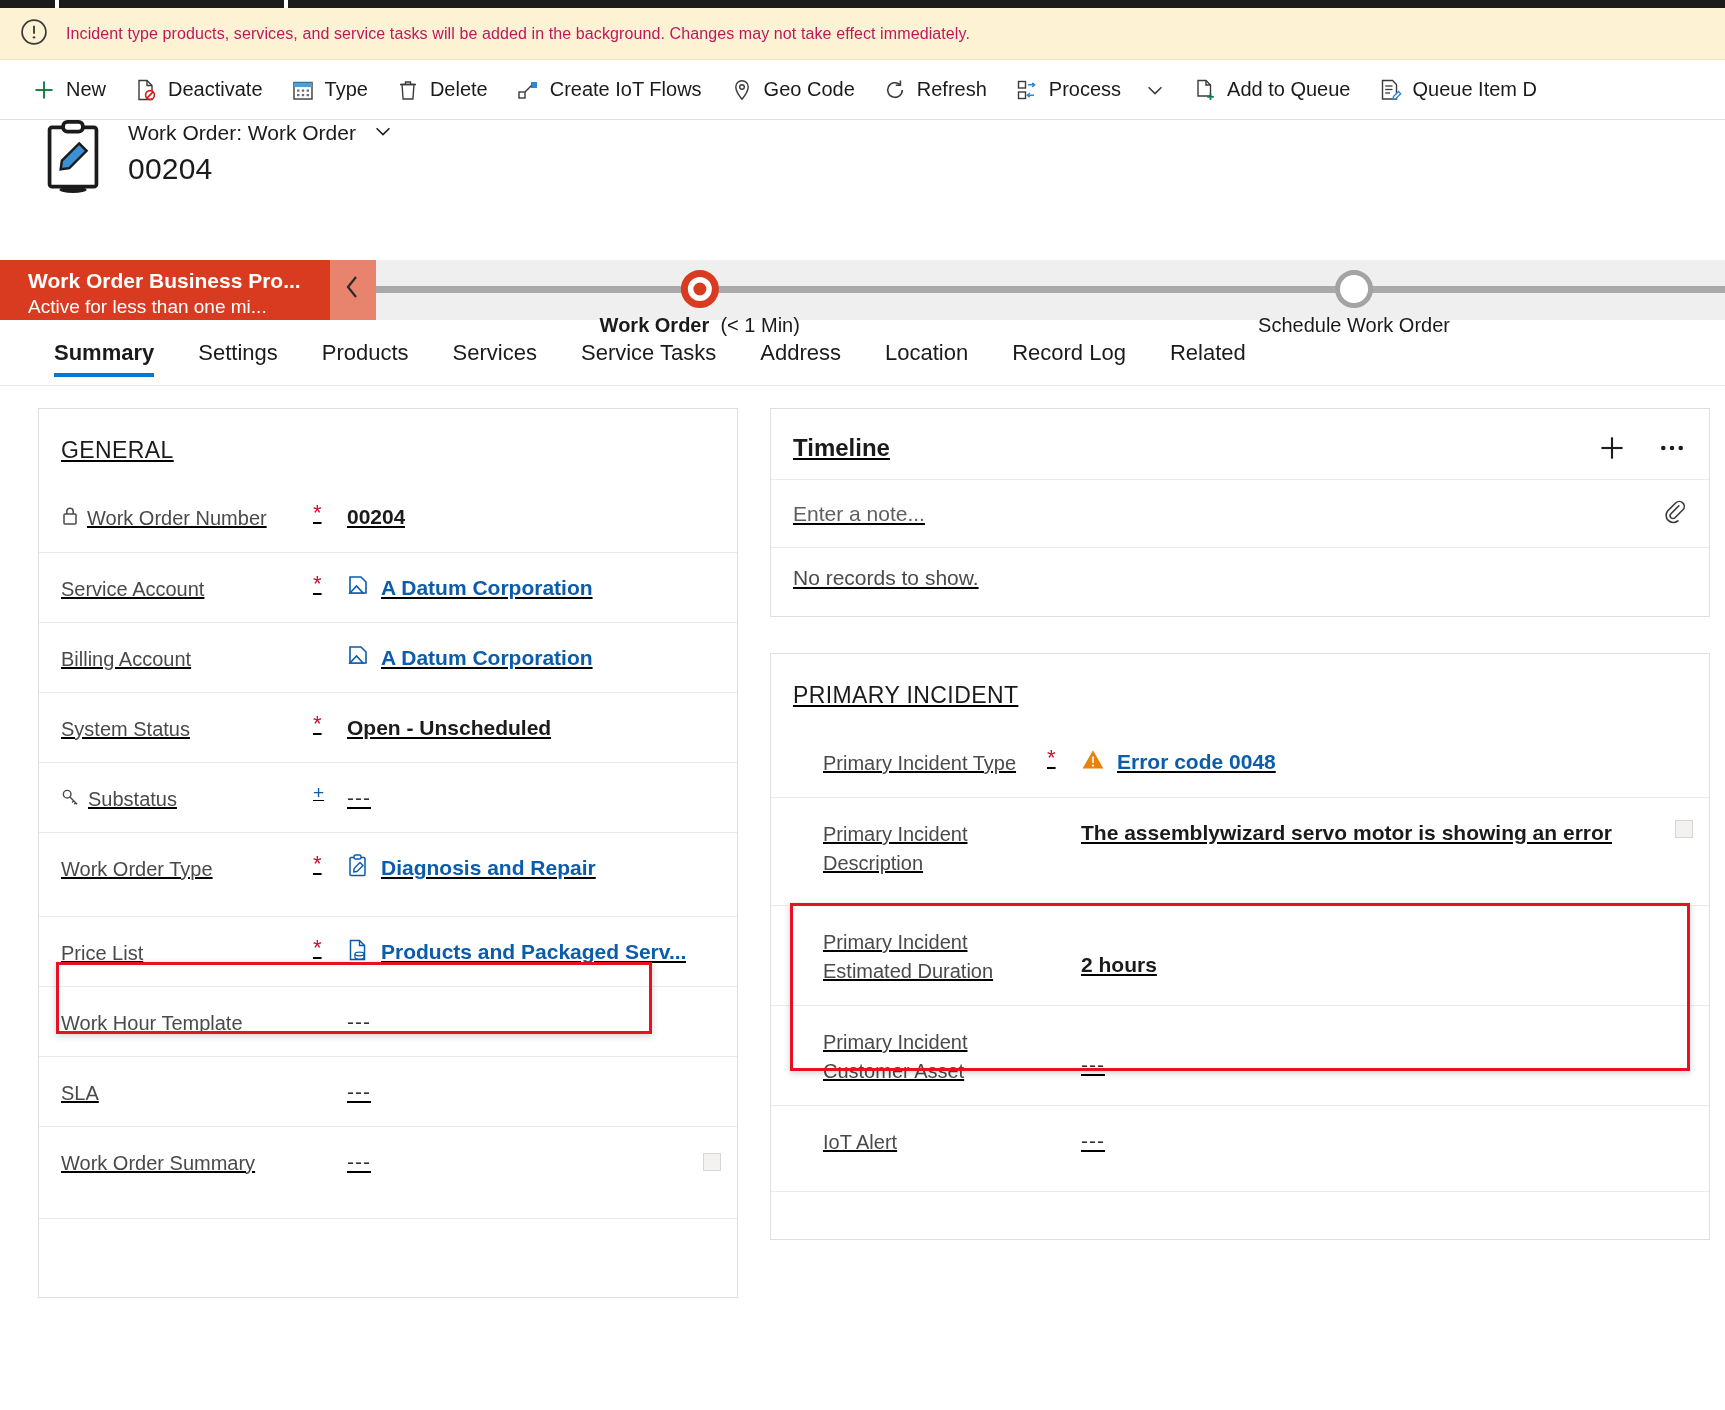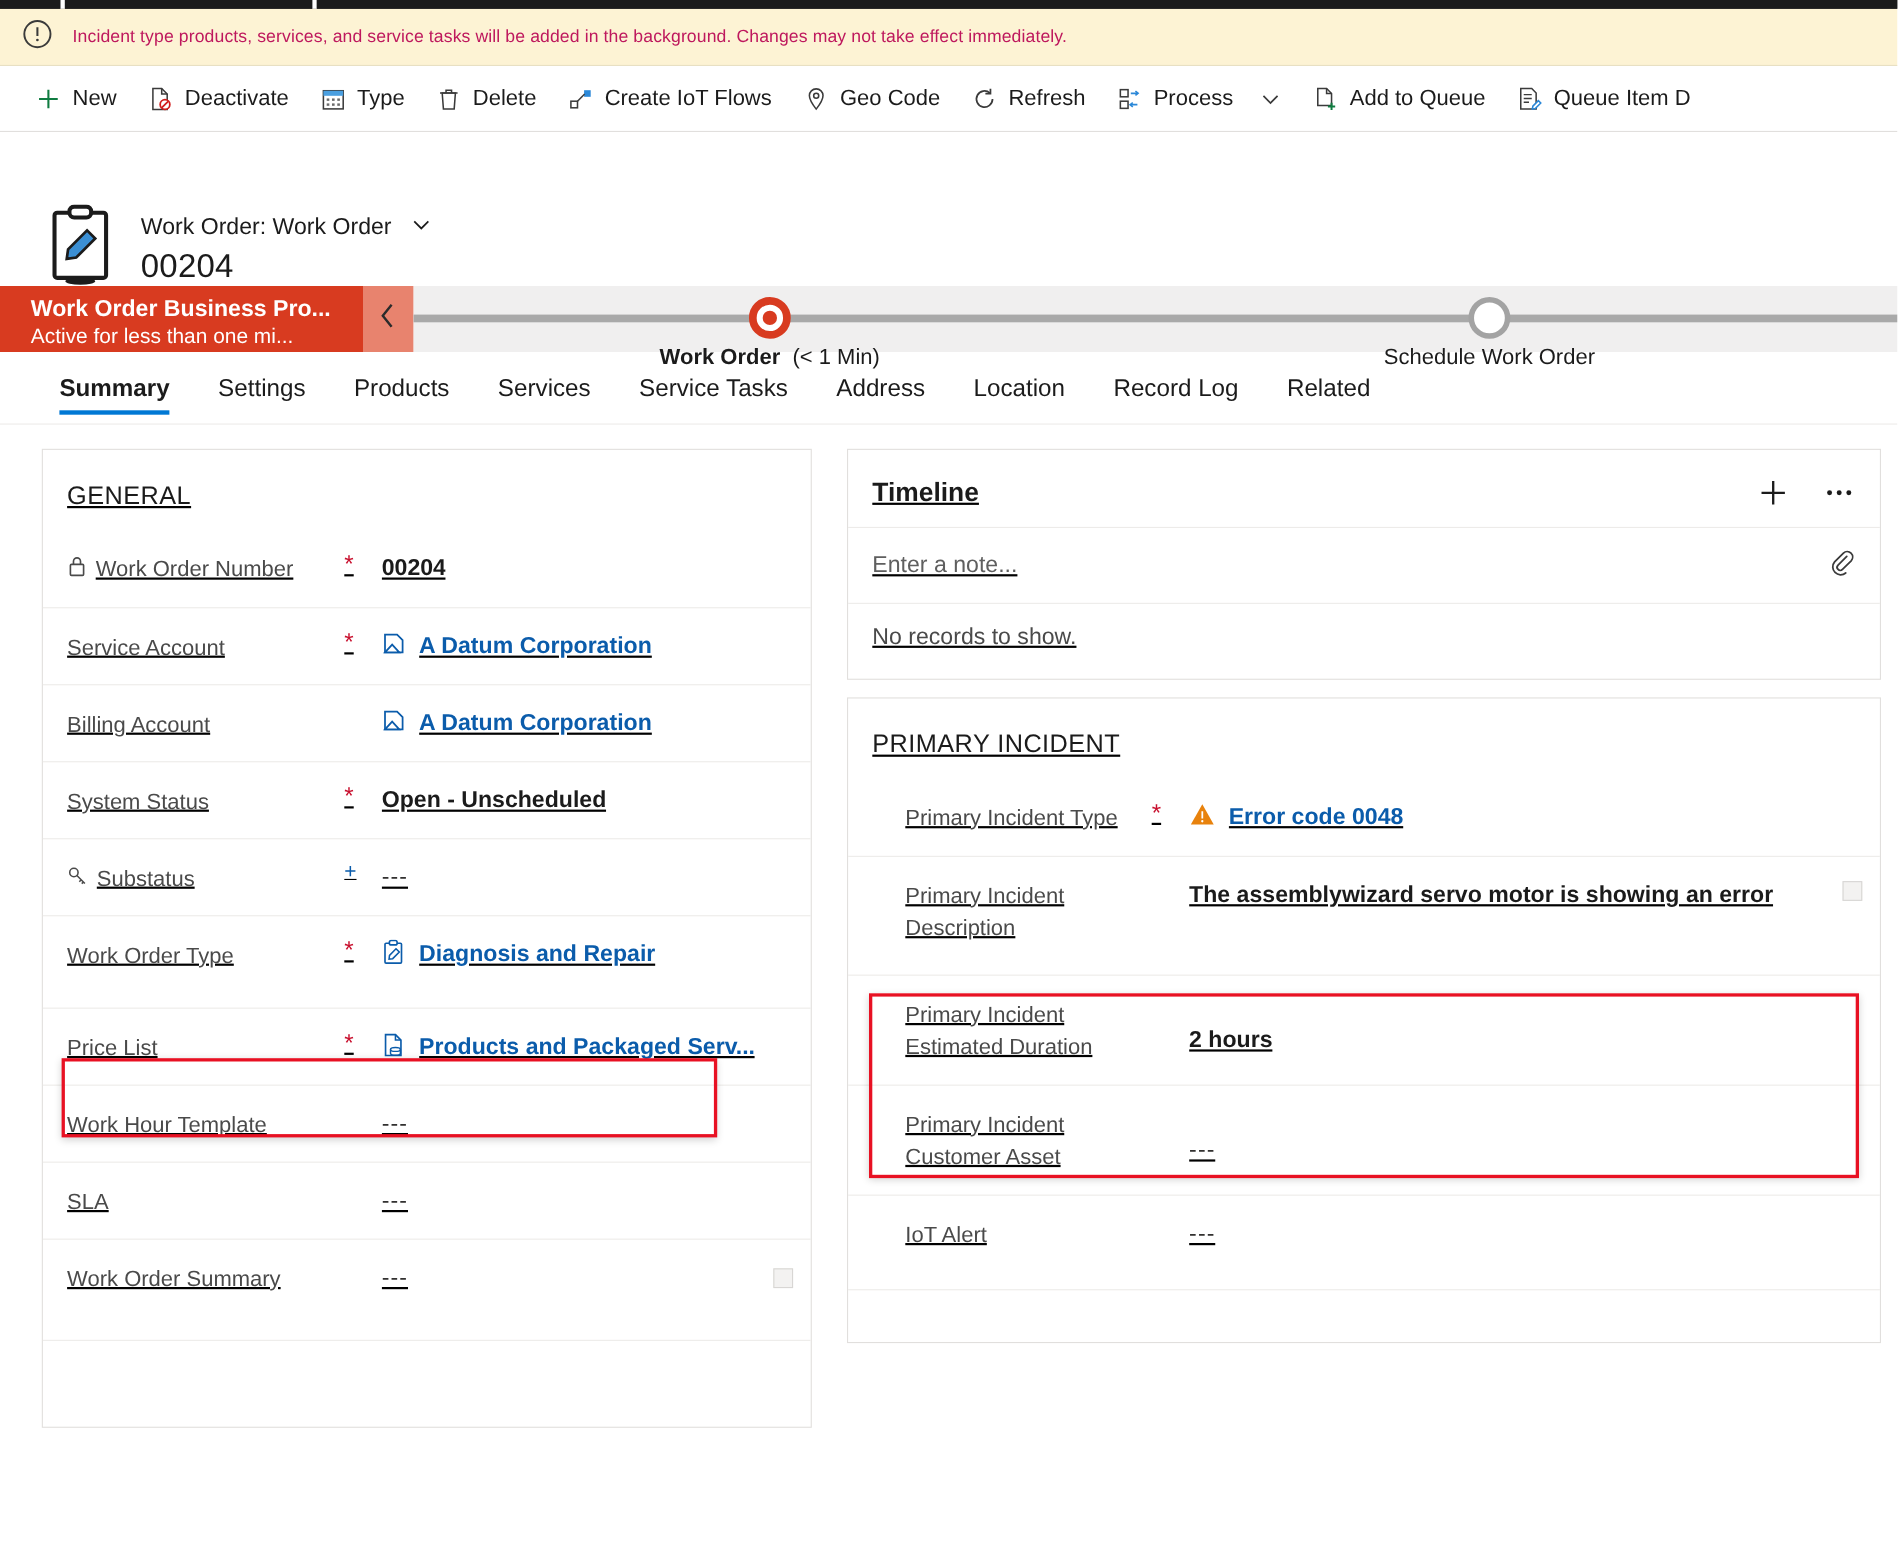--- a/index.html
+++ b/index.html
@@ -47,21 +47,21 @@
     font-size: 20px; color: #1b1b1b;
     cursor: pointer; height: 46px;
     flex: 0 0 auto;
   }
   .cmd .ci { width: 24px; height:24px; display:inline-flex; align-items:center; justify-content:center; flex:0 0 auto;}
   .cmd-caret { padding-left: 8px; padding-right: 12px; }
 
   
   .rec-header {
     height: 140px;
-    display: flex; align-items: flex-end;
+    display: flex; align-items: flex-start;
     padding-left: 42px;
     background: #fff;
     gap: 24px;
   }
   .rec-icon { width: 62px; height: 74px; flex:0 0 auto; }
   .rec-meta { display:flex; flex-direction:column; gap: 6px; }
   .rec-type-row { display:flex; align-items:center; gap: 16px; }
   .rec-type { font-size: 21px; color:#1b1b1b; }
   .rec-title { font-size: 30px; color:#1b1b1b; letter-spacing:.2px; }
 
@@ -615,21 +615,21 @@
           <span>Enter a note...</span>
           <span class="tl-clip">
             <svg width="26" height="26" viewBox="0 0 24 24">
               <path d="M16.5 7.2l-7.3 7.3a2.6 2.6 0 0 0 3.7 3.7l7.3-7.3a4.6 4.6 0 0 0-6.5-6.5l-7.4 7.4a6.6 6.6 0 0 0 9.3 9.3" fill="none" stroke="#3b3b3b" stroke-width="1.5" stroke-linecap="round"></path>
             </svg>
           </span>
         </div>
         <div class="tl-empty">No records to show.</div>
       </div>
 
-      <div class="card" style="margin-top:16px">
+      <div class="card" style="margin-top:36px">
         <div class="card-title">PRIMARY INCIDENT</div>
 
         <div class="frow first" style="padding-left:52px">
           <div class="flabel" style="width:224px">
               <span>Primary Incident Type</span>
             </div>
           <div class="freq">*</div>
           <div class="fvalue link">
             <span class="vicon">
               <svg width="24" height="23" viewBox="0 0 24 23">

